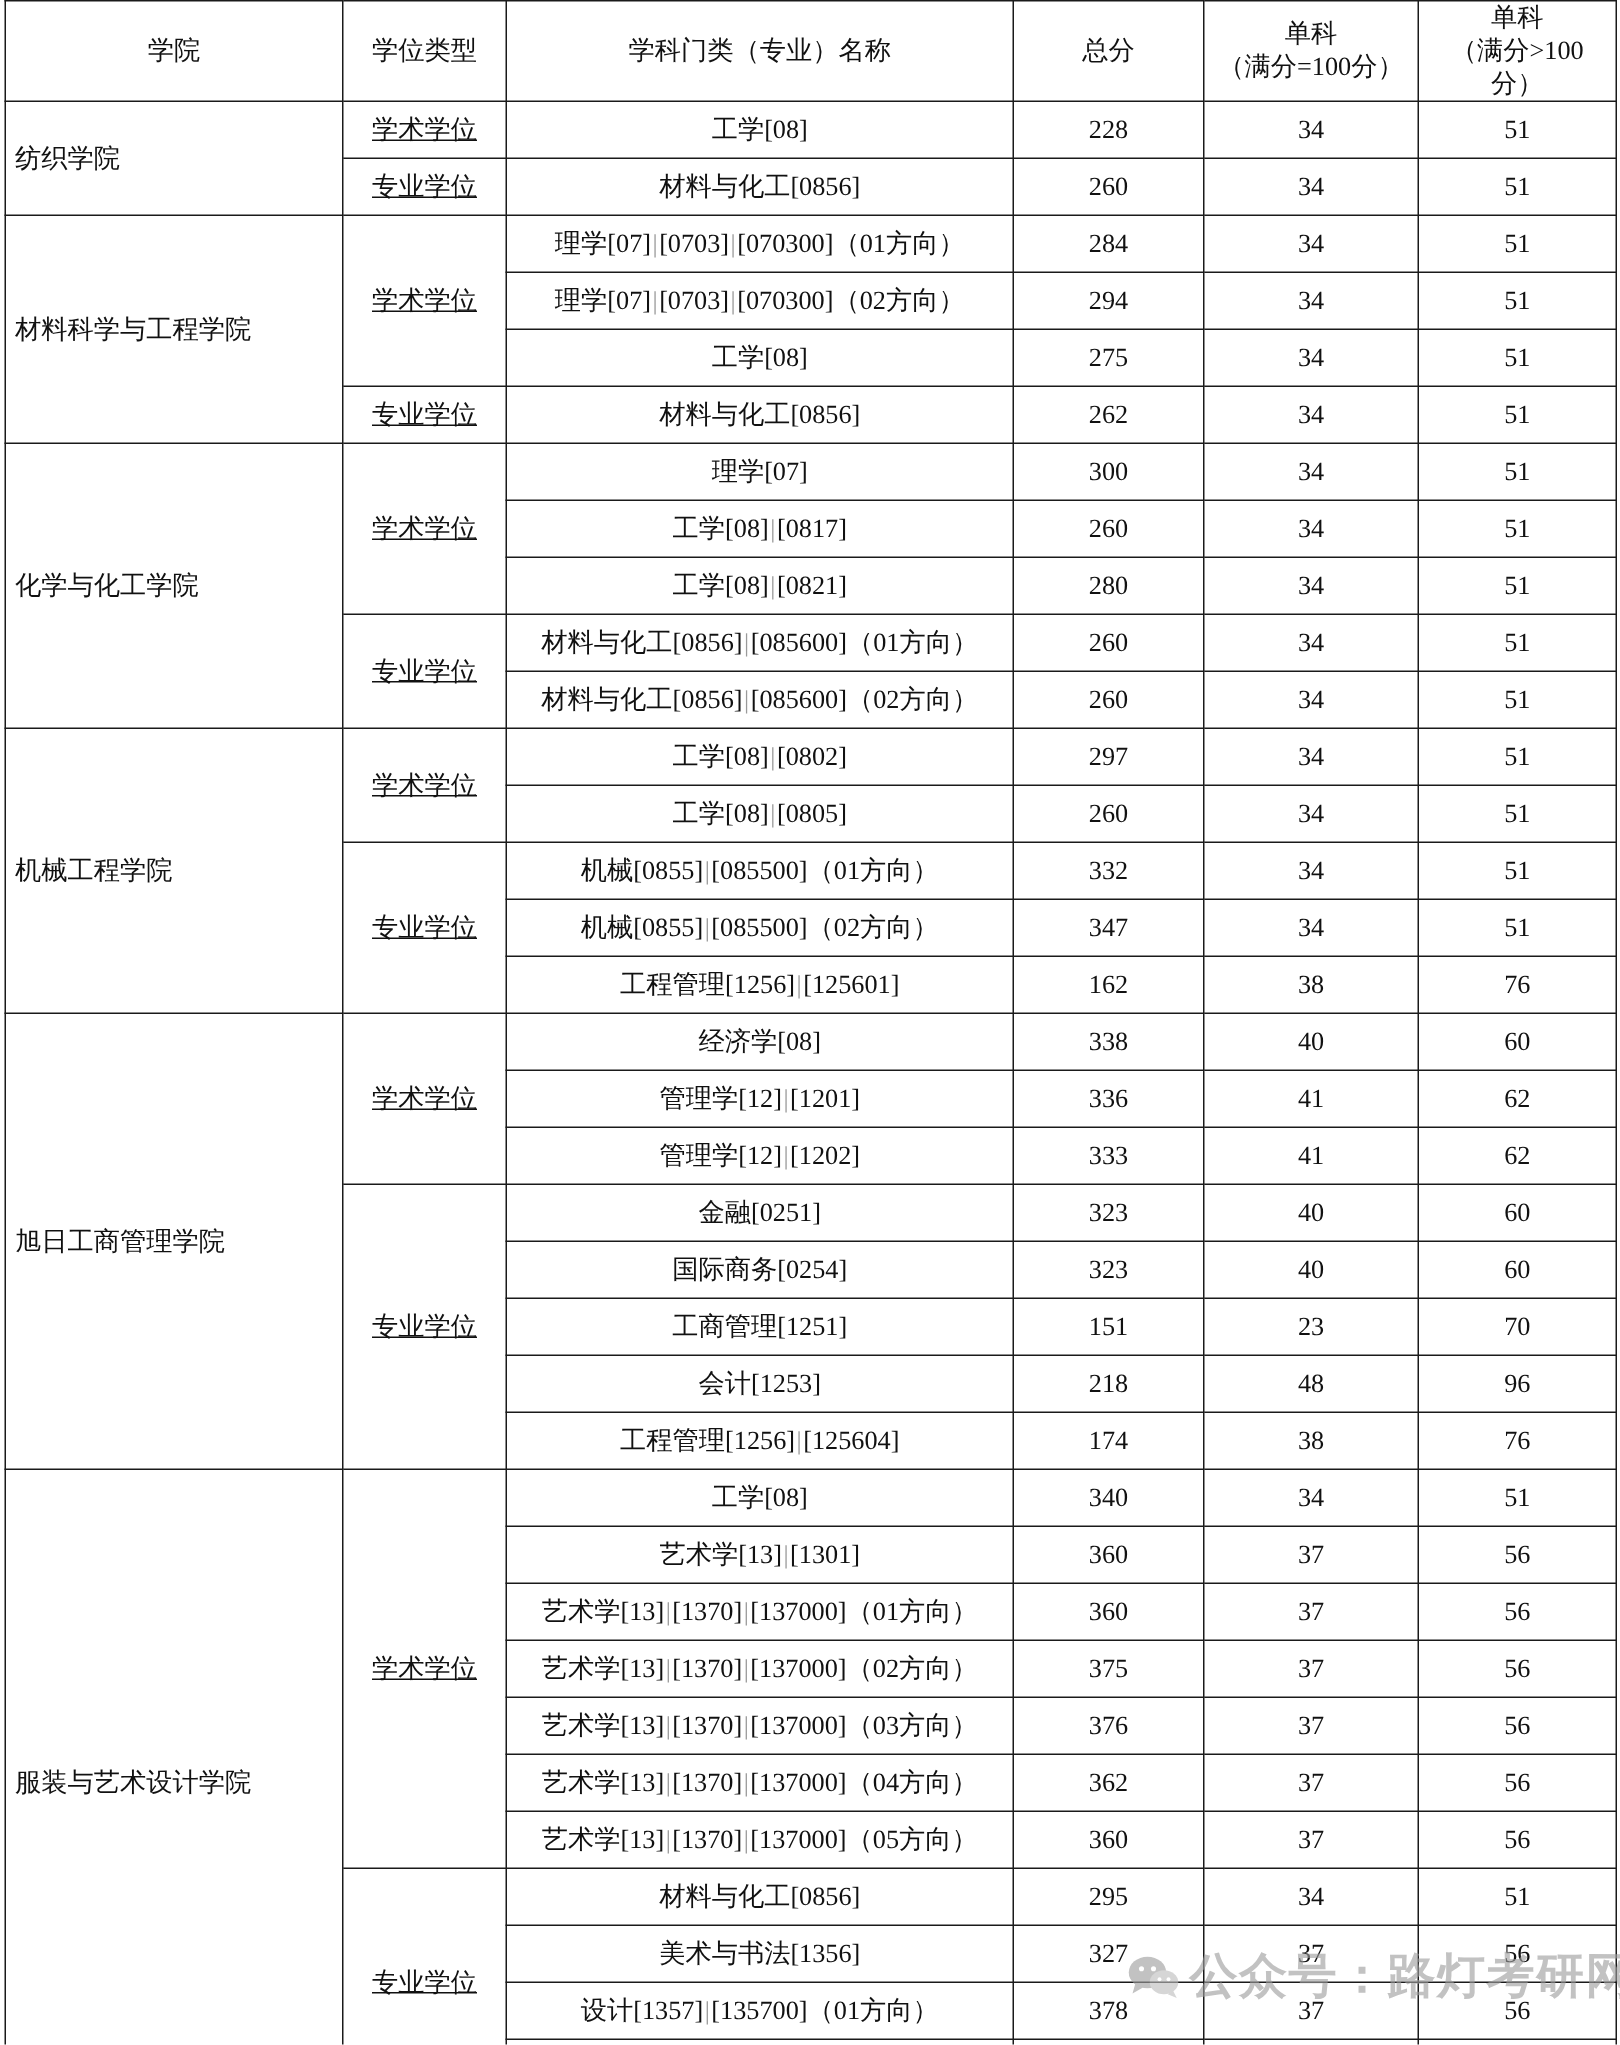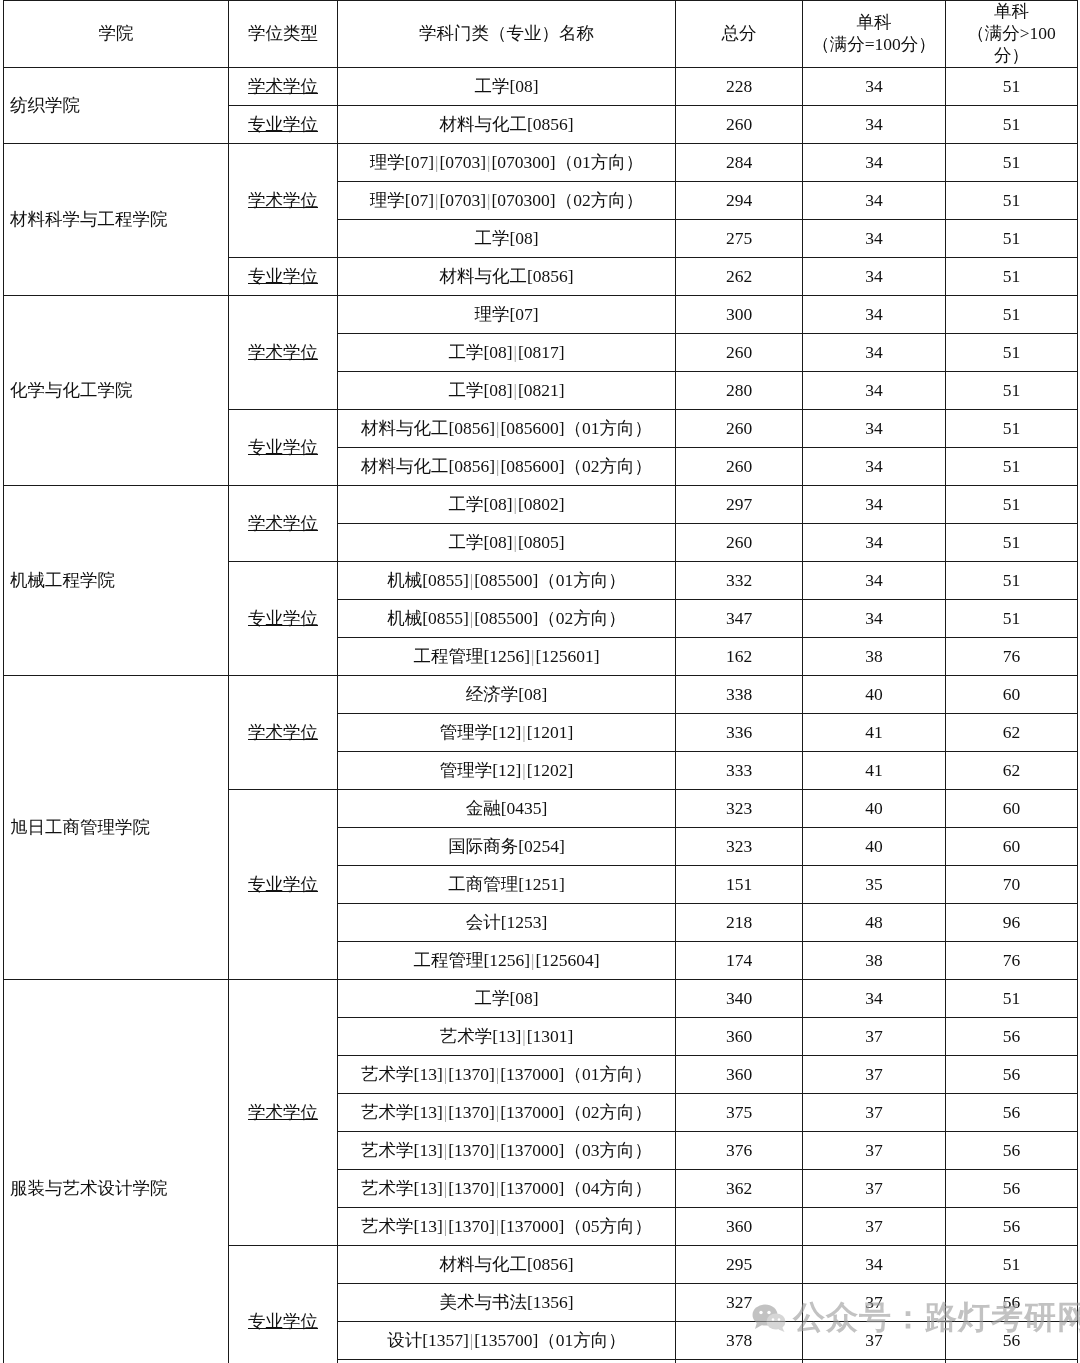--- a/index.html
+++ b/index.html
@@ -255,35 +255,35 @@
           <td class="num">62</td>
         </tr>
         <tr>
           <td class="major">管理学[12]<span class="sep">|</span>[1202]</td>
           <td class="num">333</td>
           <td class="num">41</td>
           <td class="num">62</td>
         </tr>
         <tr>
           <td class="degree" rowspan="5">专业学位</td>
-          <td class="major">金融[0435]</td>
+          <td class="major">金融[0251]</td>
           <td class="num">323</td>
           <td class="num">40</td>
           <td class="num">60</td>
         </tr>
         <tr>
           <td class="major">国际商务[0254]</td>
           <td class="num">323</td>
           <td class="num">40</td>
           <td class="num">60</td>
         </tr>
         <tr>
           <td class="major">工商管理[1251]</td>
           <td class="num">151</td>
-          <td class="num">35</td>
+          <td class="num">23</td>
           <td class="num">70</td>
         </tr>
         <tr>
           <td class="major">会计[1253]</td>
           <td class="num">218</td>
           <td class="num">48</td>
           <td class="num">96</td>
         </tr>
         <tr>
           <td class="major">工程管理[1256]<span class="sep">|</span>[125604]</td>

